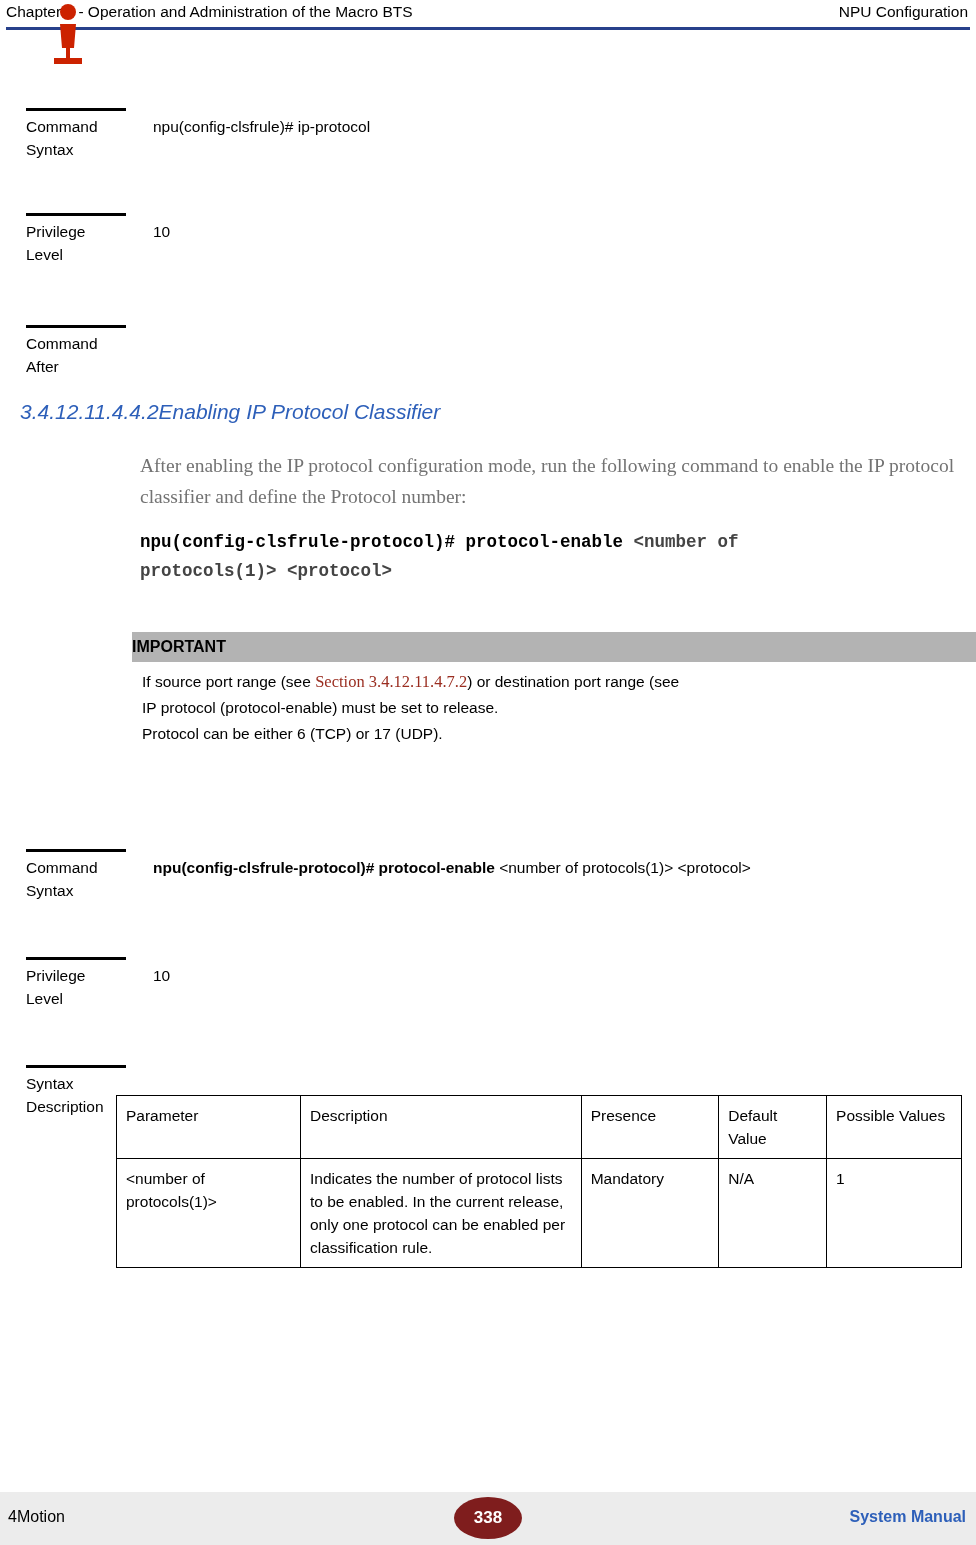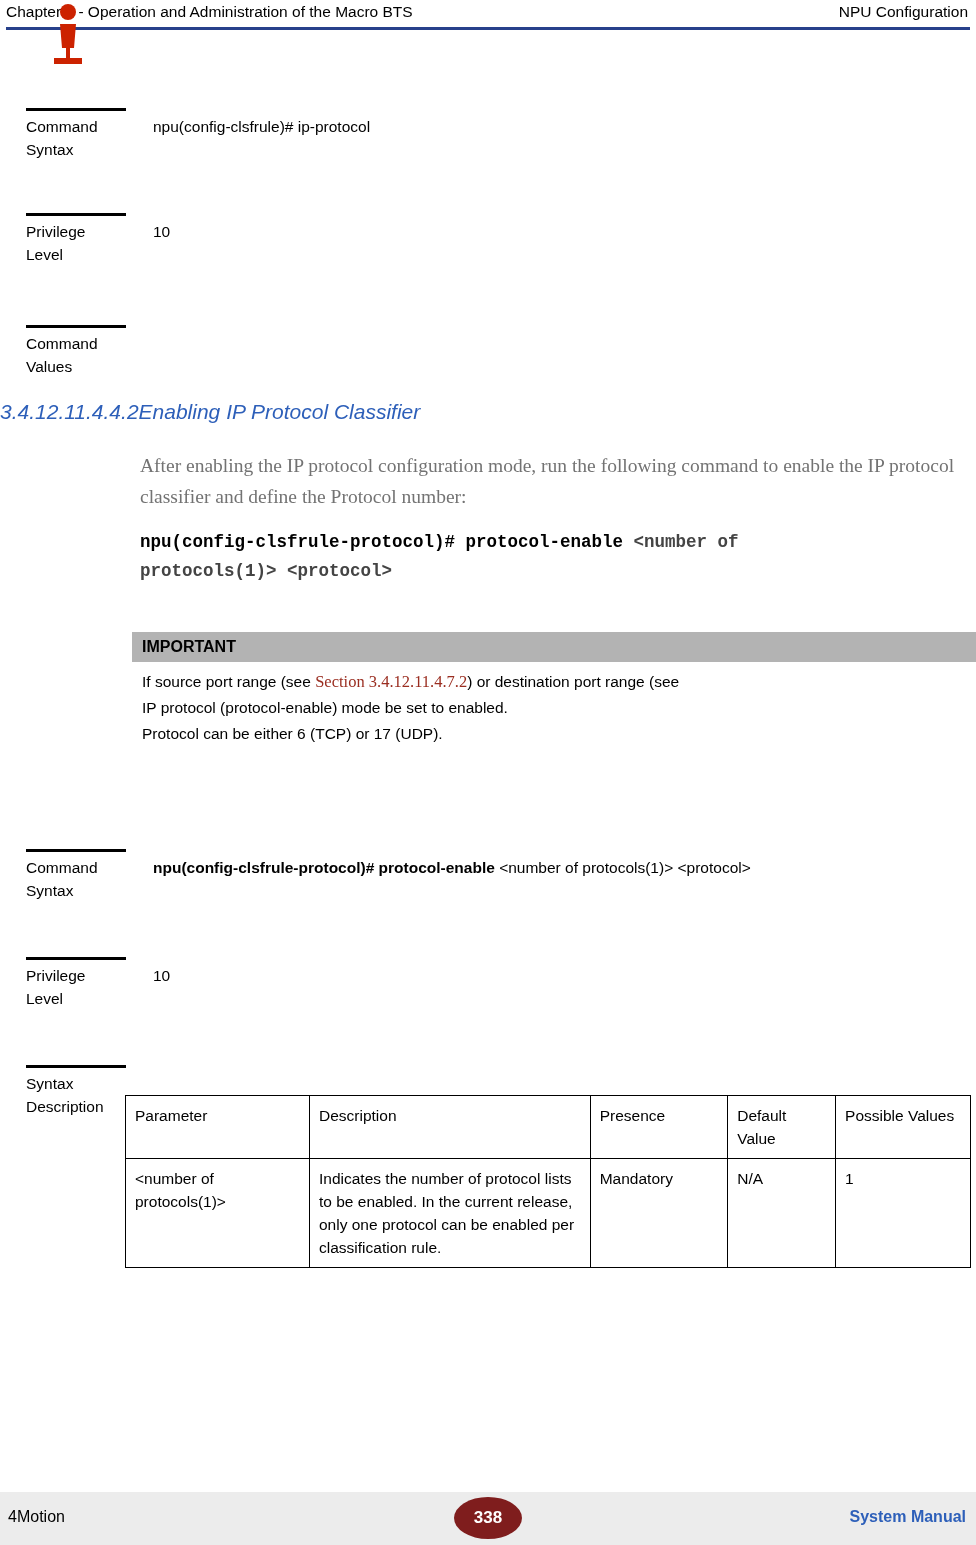--- a/index.html
+++ b/index.html
@@ -128,21 +128,20 @@
   
   .note {
     position: absolute;
     left: 132px;
     width: 844px;
   }
   .note .note-title-bar {
     background: #b3b3b3;
     height: 30px;
     line-height: 30px;
-    padding-left: 10px;
     font-size: 16px;
     font-weight: bold;
     color: #000;
   }
   .note .note-body {
     padding: 8px 8px 4px 10px;
     font-size: 15.5px;
     line-height: 24px;
   }
   .note .note-body p {
@@ -157,21 +156,21 @@
     position: absolute;
     left: 40px;
     top: 2px;
     width: 56px;
     height: 64px;
   }
 
   
   .param-table {
     position: absolute;
-    left: 125px;
+    left: 116px;
     width: 846px;
     border-collapse: collapse;
     font-size: 15.5px;
   }
   .param-table td {
     border: 1.5px solid #000;
     padding: 8px 8px 8px 9px;
     vertical-align: top;
     line-height: 23px;
   }
@@ -246,25 +245,25 @@
     <div>Privilege</div>
     <div>Level</div>
   </div>
   <div class="value">10</div>
 </div>
 
 <div class="cmdblock" style="position:absolute; left:0; top:312px; width:976px; height:80px;">
   <div class="topbar"></div>
   <div class="label">
     <div>Command</div>
-    <div>Values</div>
-  </div>
-</div>
-
-<div class="section-heading" style="top:400px;">
+    <div>After</div>
+  </div>
+</div>
+
+<div class="section-heading" style="top:400px;padding-left:20px;">
   <span>3.4.12.11.4.4.2</span><span>Enabling IP Protocol Classifier</span>
 </div>
 
 <div class="body-para" style="top:450px;">After enabling the IP protocol configuration mode, run the following command to enable the IP protocol classifier and define the Protocol number:</div>
 
 <div class="code-line" style="top:528px;">
   <b>npu(config-clsfrule-protocol)# protocol-enable</b><span class="arg"> &lt;number of</span>
 </div>
 <div class="code-line" style="top:557px;">
   <span class="arg">protocols(1)&gt; &lt;protocol&gt;</span>
@@ -274,21 +273,21 @@
   <svg width="56" height="64" viewBox="0 0 56 64" xmlns="http://www.w3.org/2000/svg">
     <circle cx="28" cy="10" r="8" fill="#cc2200"></circle>
     <path d="M20 22 L36 22 L34 46 L30 46 L30 60 L26 60 L26 46 L22 46 Z" fill="#cc2200"></path>
     <rect x="14" y="56" width="28" height="6" fill="#cc2200"></rect>
   </svg>
 </div>
 <div class="note" style="top:632px;">
   <div class="note-title-bar">IMPORTANT</div>
   <div class="note-body">
     <p><span>If source port range (see </span><span class="xref">Section 3.4.12.11.4.7.2</span><span>) or destination port range (see </span></p>
-    <p>IP protocol (protocol-enable) mode be set to enabled.</p>
+    <p>IP protocol (protocol-enable) must be set to release.</p>
     <p>Protocol can be either 6 (TCP) or 17 (UDP).</p>
   </div>
 </div>
 
 <div class="cmdblock" style="position:absolute; left:0; top:836px; width:976px; height:98px;">
   <div class="topbar"></div>
   <div class="label">
     <div>Command</div>
     <div>Syntax</div>
   </div>

